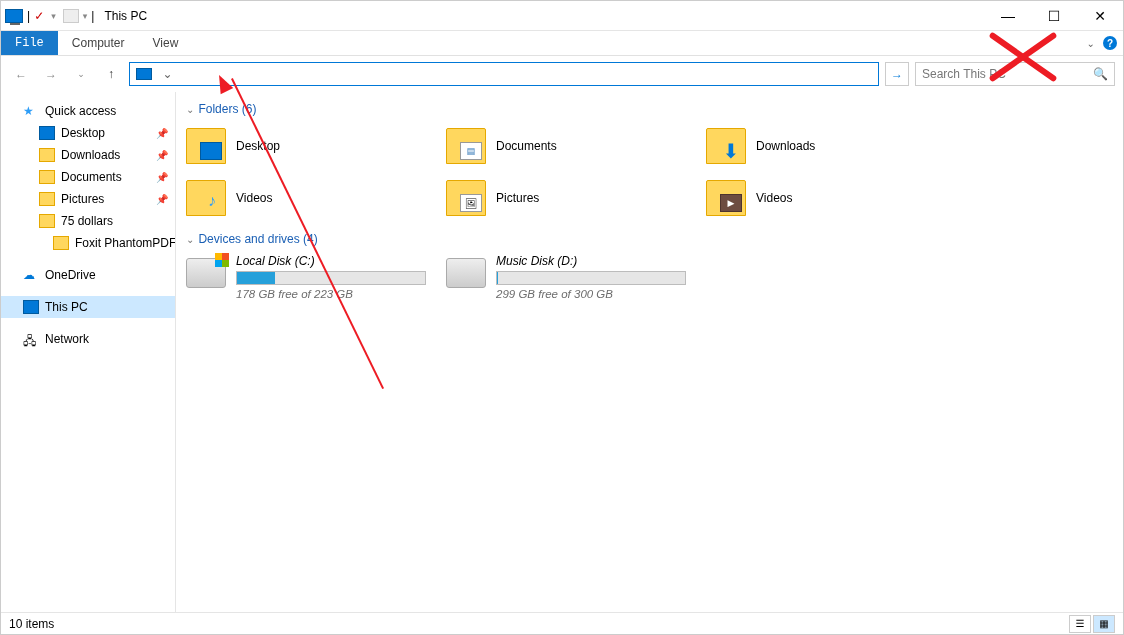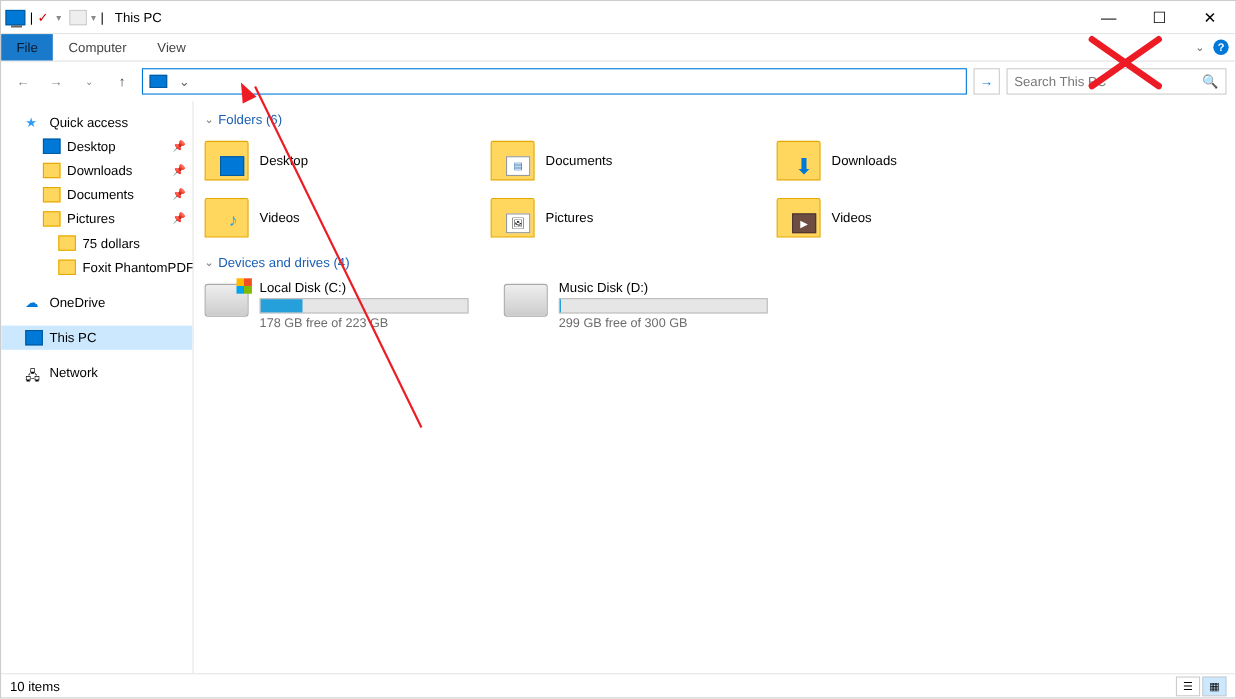--- a/index.html
+++ b/index.html
@@ -9,21 +9,21 @@
 .titlebar { height: 30px; display: flex; align-items: center; background: #fff; border-bottom: 1px solid #e5e5e5; }
 .titlebar .qat { display: flex; align-items: center; padding: 0 4px; gap: 4px; }
 .titlebar .qat .pc-ic { width: 18px; height: 14px; background: #0078d7; border: 1px solid #005a9e; position: relative; }
 .titlebar .qat .pc-ic::after { content:""; position:absolute; bottom:-3px; left:4px; width:10px; height:2px; background:#666; }
 .titlebar .title { padding-left: 6px; }
 .titlebar .winctrl { margin-left: auto; display: flex; }
 .titlebar .winctrl div { width: 46px; height: 30px; display:flex; align-items:center; justify-content:center; font-size: 14px; }
 
 
 .ribbon { height: 25px; display:flex; align-items:stretch; border-bottom: 1px solid #e1e1e1; }
-.ribbon .file-tab { background: #1979ca; color:#0f172a; padding: 4px 14px; display:flex; align-items:center; }
+.ribbon .file-tab { background: #1979ca; color:#ffffff; padding: 4px 14px; display:flex; align-items:center;font-family:Liberation Mono, monospace; }
 .ribbon .tab { padding: 4px 14px; color:#444; display:flex; align-items:center; }
 .ribbon .right { margin-left:auto; display:flex; align-items:center; padding-right:6px; gap:8px; color:#666; }
 .help-ic { width:14px; height:14px; border-radius:50%; background:#0078d7; color:#fff; display:flex; align-items:center; justify-content:center; font-size:10px; font-weight:bold; }
 
 
 .navbar { height: 36px; display:flex; align-items:center; padding: 4px 8px; gap: 6px; }
 .navbtn { width:24px; height:24px; display:flex; align-items:center; justify-content:center; color:#888; }
 .navbtn.enabled { color:#333; }
 .addr-wrap { flex: 1; display:flex; align-items:center; border:1px solid #0078d7; height: 24px; background:#fff; }
 .addr-wrap .pc-ic2 { width:16px; height:12px; background:#0078d7; margin: 0 6px; border:1px solid #005a9e; }
@@ -56,21 +56,21 @@
 .group-head { color:#1a5fb4; display:flex; align-items:center; gap:4px; margin: 2px 0 8px 0; cursor:pointer; }
 .group-head .chev { font-size:10px; color:#777; }
 .folders-grid { display:grid; grid-template-columns: repeat(3, 260px); gap: 8px 0; margin-bottom: 12px; }
 .folder-tile { display:flex; align-items:center; gap:10px; height:44px; }
 .big-folder { width:40px; height:36px; background:#ffd75e; border:1px solid #e5a800; border-radius: 2px 2px 0 0; position:relative; flex-shrink:0; }
 .big-folder .overlay { position:absolute; width:22px; height:18px; bottom:3px; right:3px; background:#fff; border:1px solid #999; display:flex; align-items:center; justify-content:center; }
 .overlay.blue { background:#0078d7; border-color:#005a9e; }
 .overlay.music::before { content:"♪"; color:#2e9df7; font-size:16px; position:absolute; left:8px; top:-2px; }
 .folder-tile .lbl { color:#000; }
 
-.drives-grid { display:grid; grid-template-columns: repeat(3, 260px); gap: 8px 12px; }
+.drives-grid { display:grid; grid-template-columns: repeat(3, 260px); gap: 8px 0; font-style: italic; }
 .drive-tile { display:flex; gap:10px; }
 .drive-ic { width:40px; height:30px; background: linear-gradient(#eee,#ccc); border:1px solid #aaa; border-radius:3px; position:relative; flex-shrink:0; margin-top:4px; }
 .drive-ic.win::before { content:""; position:absolute; top:-6px; right:-4px; width:14px; height:14px; background: conic-gradient(#f25022 0 25%, #7fba00 0 50%, #00a4ef 0 75%, #ffb900 0); }
 .drive-info { flex:1; }
 .drive-name { margin-bottom:3px; }
 .drive-bar { width:190px; height:14px; border:1px solid #bcbcbc; background:#e6e6e6; position:relative; margin-bottom:3px; }
 .drive-bar .fill { height:100%; background:#26a0da; }
 .drive-free { color:#6d6d6d; font-size:11.5px; }
 
 
@@ -157,21 +157,21 @@
         <div class="side-item" style="padding-left: 38px;">
           <span class="ic ic-folder"></span>
     <span>Documents</span>
     <span class="pin">📌</span>
         </div>
         <div class="side-item" style="padding-left: 38px;">
           <span class="ic ic-folder"></span>
     <span>Pictures</span>
     <span class="pin">📌</span>
         </div>
-        <div class="side-item" style="padding-left: 52px; text-align: center;">
+        <div class="side-item" style="padding-left: 38px; text-align: center;">
           <span class="ic ic-folder"></span>
     <span>75 dollars</span>
     </div>
         <div class="side-item" style="padding-left: 52px;">
           <span class="ic ic-folder"></span>
     <span>Foxit PhantomPDF</span>
     </div>
       </div>
     <div class="side-sep"></div>
     <div class="side-item">

